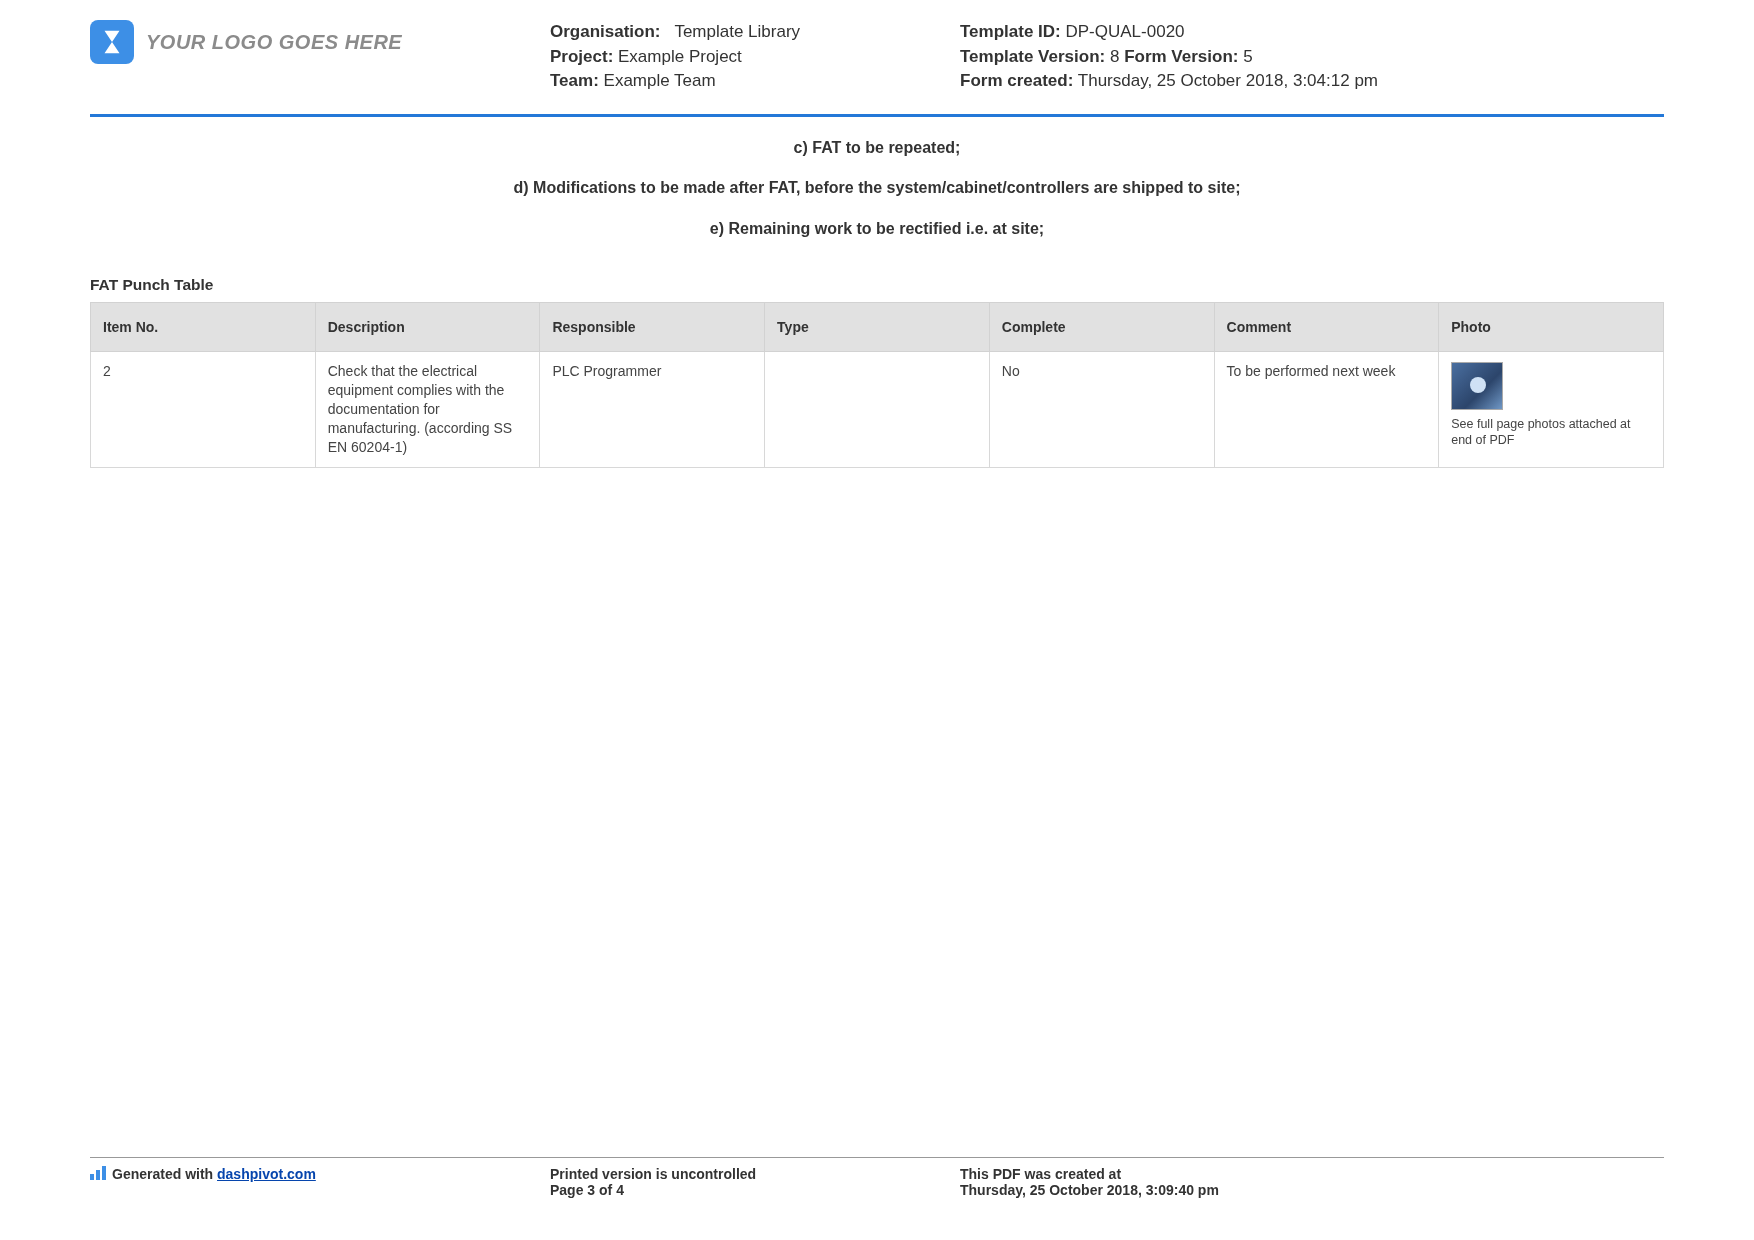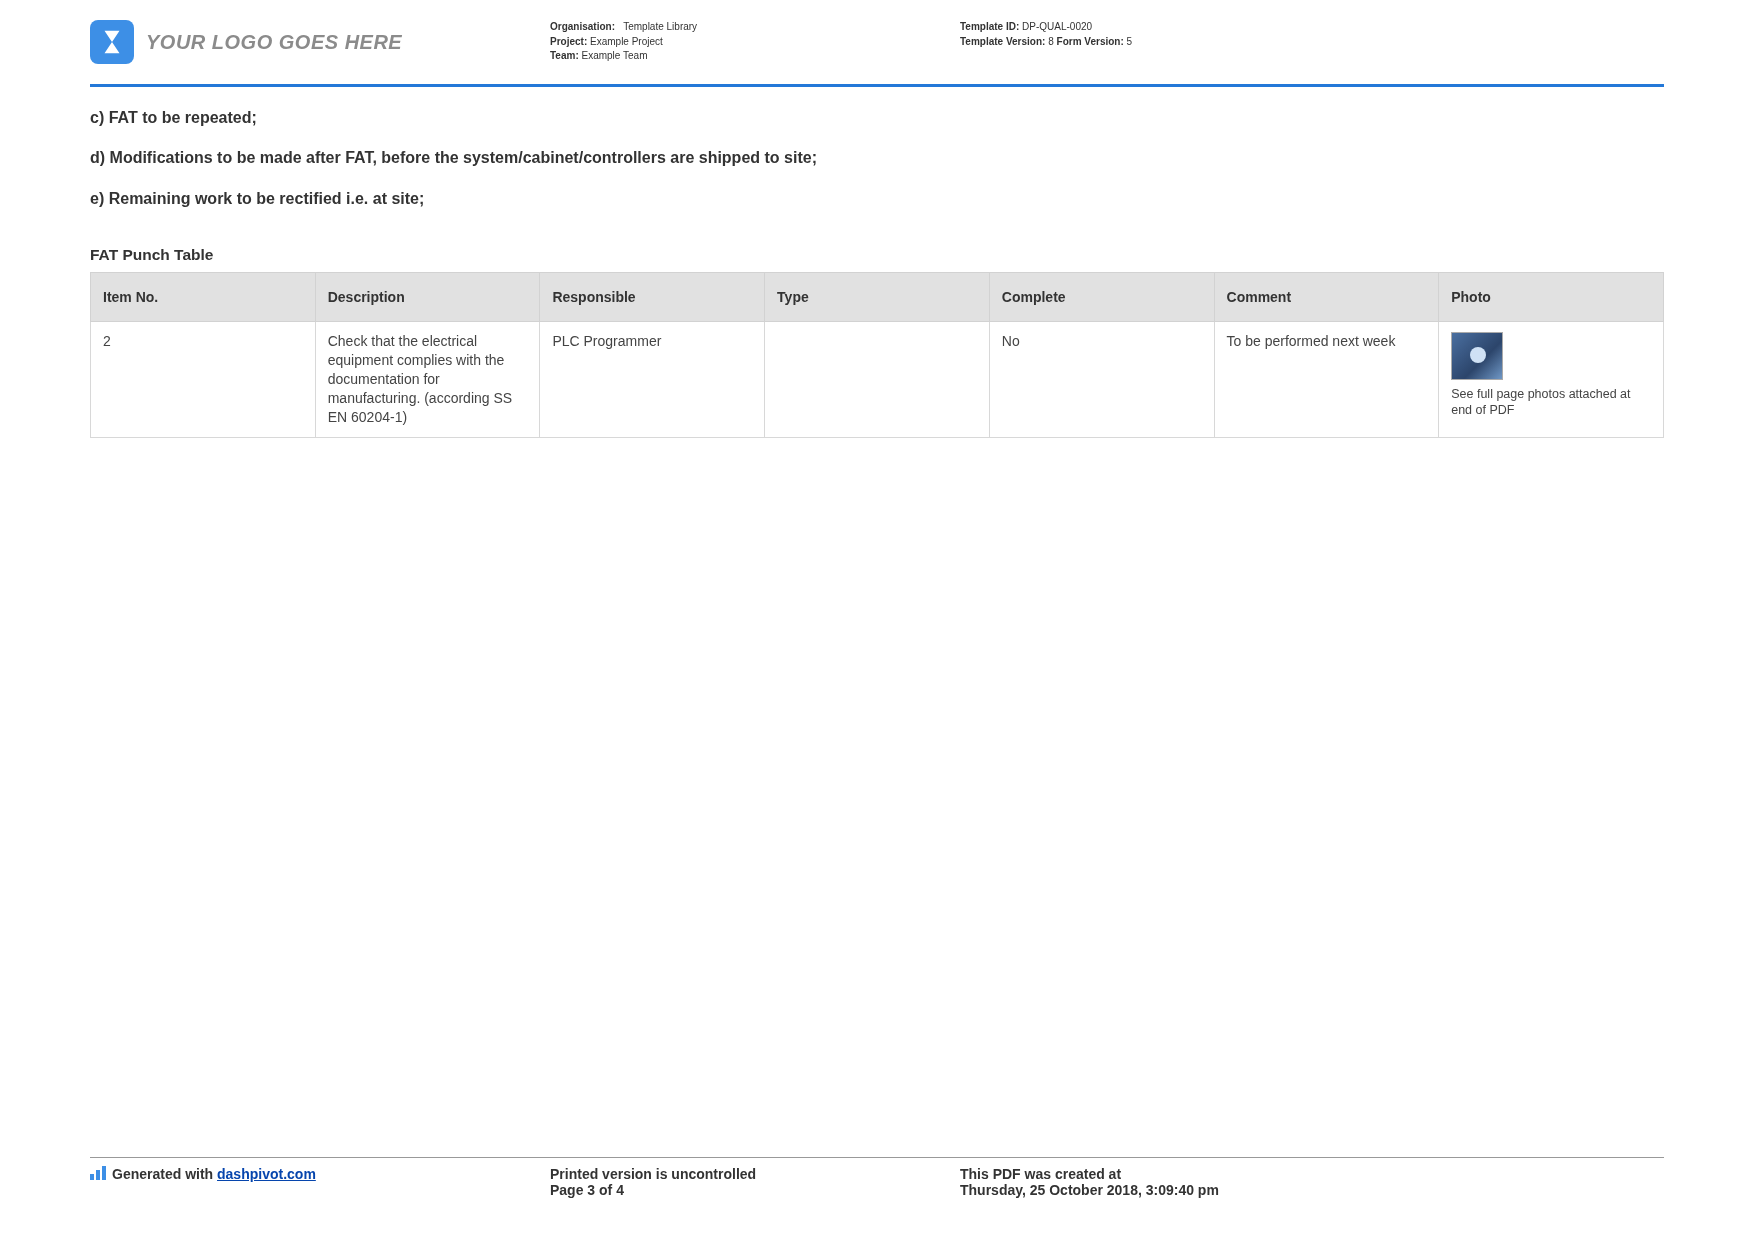--- a/index.html
+++ b/index.html
@@ -41,33 +41,34 @@
   }
   .logo-icon svg { width: 30px; height: 30px; }
   .logo-text {
     font-size: 20px;
     font-weight: bold;
     font-style: italic;
     color: #8b8b8b;
     letter-spacing: 0.5px;
   }
   .meta-col {
-    font-size: 10px;
+    font-size: 17px;
     line-height: 1.45;
     color: #333;
   }
   .meta-col-center { flex: 0 0 410px; padding-left: 10px;}
   .meta-col-right { flex: 1; padding-left: 10px;}
   .meta-label { font-weight: bold; }
   .body-text {
     font-size: 16px;
     font-weight: bold;
     color: #333;
     margin: 14px 0 18px 0;
     line-height: 1.4;
+    text-align: center;
   }
   .section-title {
     font-size: 15.5px;
     font-weight: bold;
     margin-top: 36px;
     margin-bottom: 8px;
   }
   table.punch {
     width: 100%;
     border-collapse: collapse;
@@ -173,20 +174,25 @@
         <span>DP-QUAL-0020</span>
       </div>
       <div>
         <span class="meta-label">Template Version:</span>
         <span> </span>
         <span>8</span>
         <span> </span>
         <span class="meta-label">Form Version:</span>
         <span> </span>
         <span>5</span>
+      </div>
+      <div>
+        <span class="meta-label">Form created:</span>
+        <span> </span>
+        <span>Thursday, 25 October 2018, 3:04:12 pm</span>
       </div>
     </div>
   </div>
 
   <div class="body-text">c) FAT to be repeated;</div>
   <div class="body-text">d) Modifications to be made after FAT, before the system/cabinet/controllers are shipped to site;</div>
   <div class="body-text">e) Remaining work to be rectified i.e. at site;</div>
 
   <div class="section-title">FAT Punch Table</div>
 

